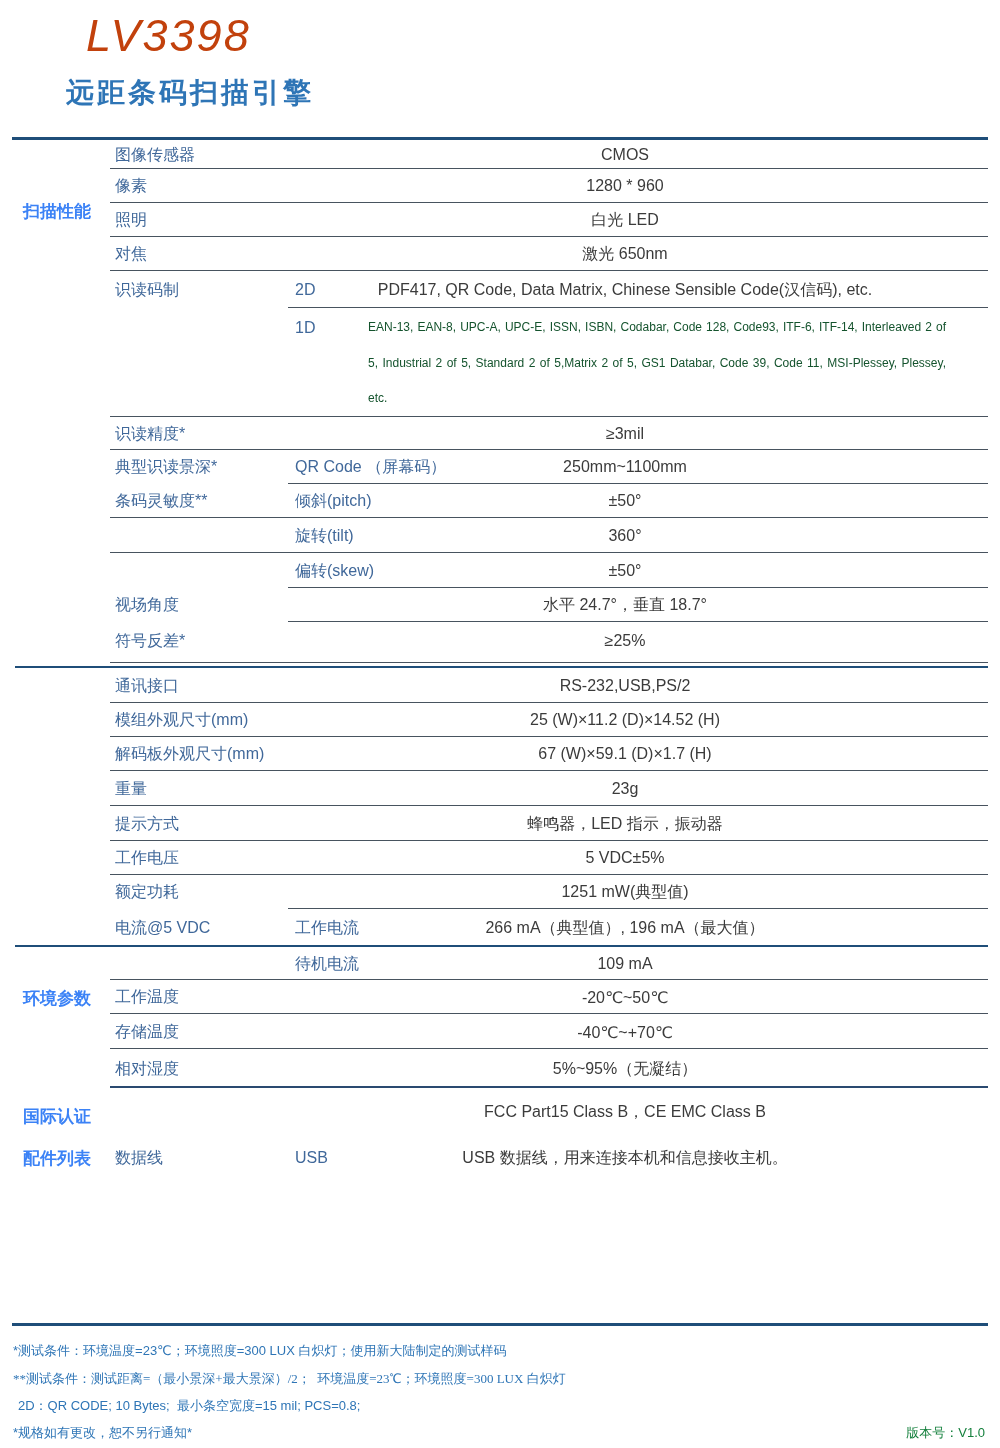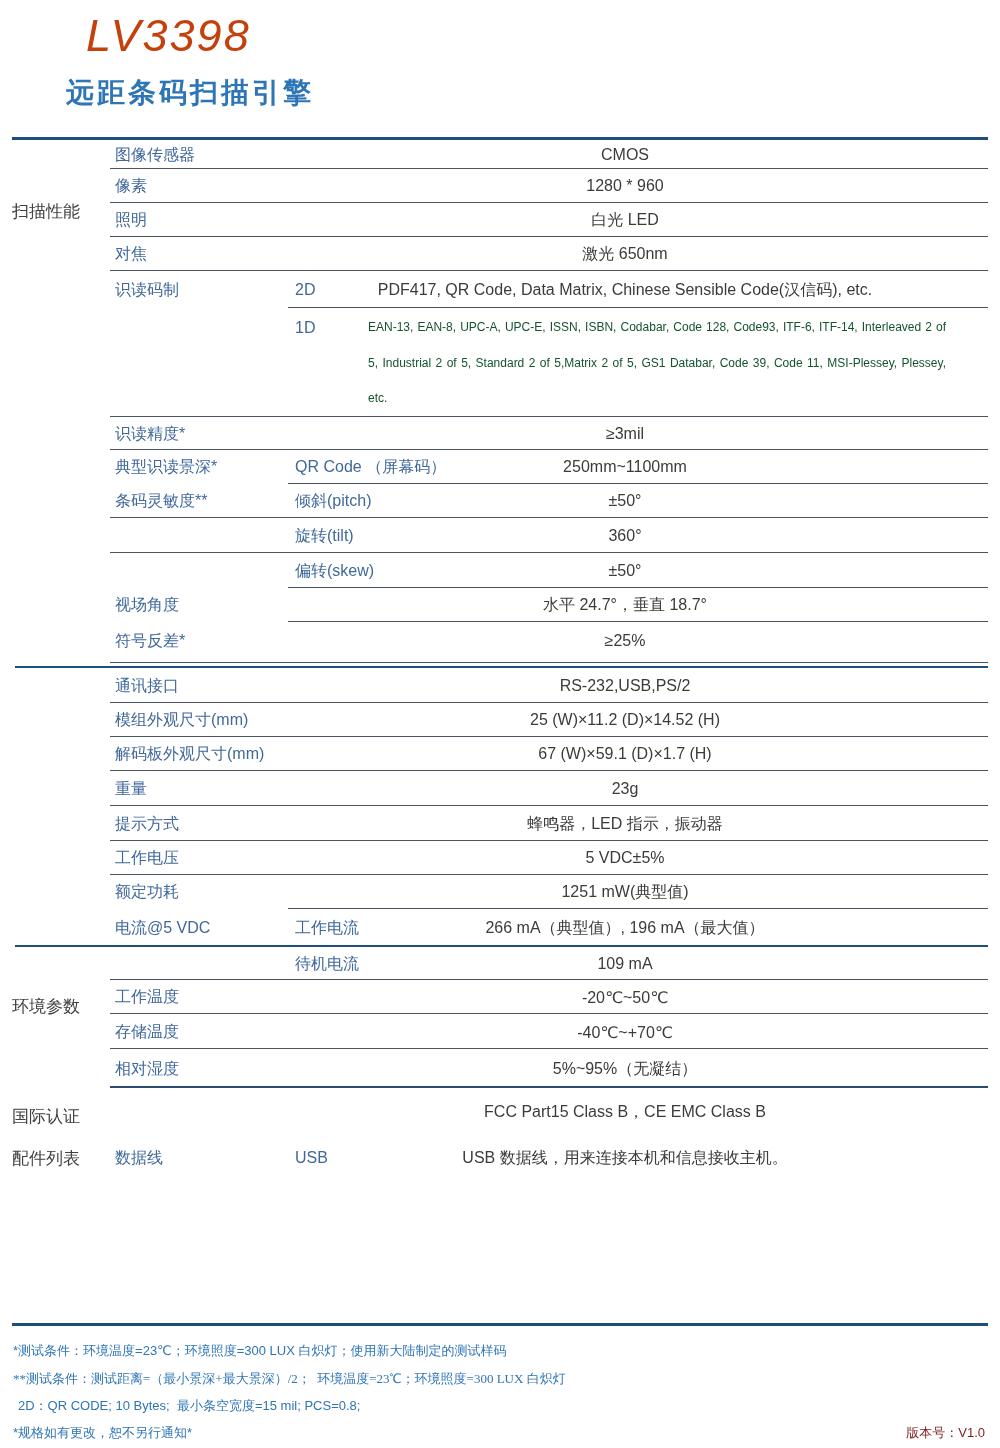--- a/index.html
+++ b/index.html
@@ -44,38 +44,38 @@
     color:#14532d;font-size:12px;
   }
   .ln{position:absolute;bottom:0;right:12px;height:1px;background:#48535F;}
   .ln-label{left:110px;}
   .ln-sub{left:288px;}
   .ln-nav{left:15px;height:2px;background:#1F4E79;}
   .ln-nav2{left:110px;height:2px;background:#2A4A70;}
   .up5{bottom:5px;}
   
   .sec{
-    position:absolute;left:12px;width:90px;
-    font-size:17px;font-weight:400;color:#404040;white-space:nowrap;
+    position:absolute;left:23px;width:90px;
+    font-size:17px;font-weight:700;color:#3b82f6;white-space:nowrap;
   }
   .sec-scan{top:200px;}
-  .sec-env{top:987px;margin-top:8px;}
+  .sec-env{top:987px;}
   .sec-cert{top:1105px;}
   .sec-acc{top:1147px;}
   
   .note{
     position:absolute;left:13px;color:#2E75B6;font-size:13px;white-space:nowrap;
   }
   .note-1{top:1342px;}
   .note-2{top:1370px;font-family:Liberation Serif, serif;}
   .note-3{top:1397px;left:18px;}
   .note-4{top:1424px;}
   .version{
     position:absolute;right:15px;top:1424px;
-    color:#7f1d1d;font-size:13px;white-space:nowrap;
+    color:#15803d;font-size:13px;white-space:nowrap;
   }
 </style>
 </head>
 <body>
 
 <div class="page">
 
   <div class="title">LV3398</div>
   <div class="subtitle">远距条码扫描引擎</div>
 

